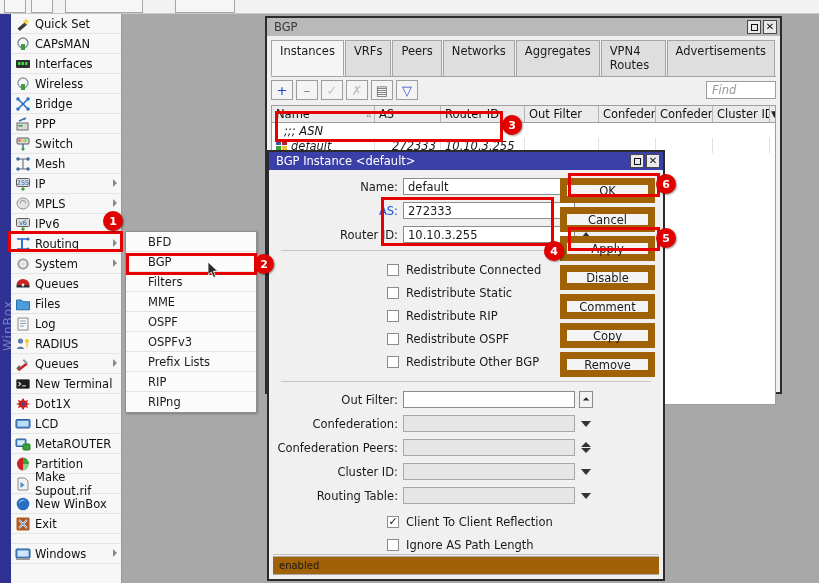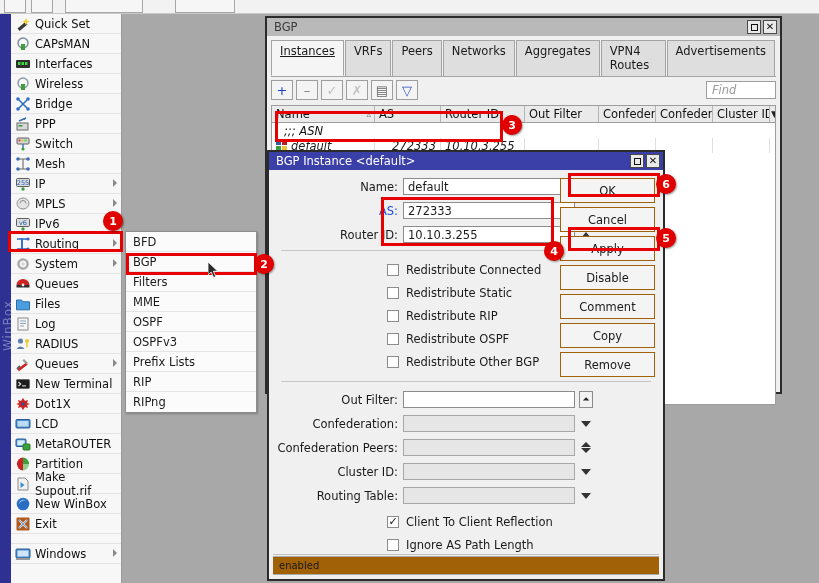--- a/index.html
+++ b/index.html
@@ -64,21 +64,21 @@
   .menu-sep { height: 10px; border-bottom: 1px solid #e4e4e4; background:#f7f7f7; }
 
   
   .submenu {
     position: absolute; left: 125px; top: 231px; width: 132px;
     background: #fbfbfb; border: 1px solid #8e8e8e;
     box-shadow: 1px 1px 2px rgba(0,0,0,0.25);
   }
   .submenu .sm-item {
     height: 20px; display: flex; align-items: center;
-    padding-left: 7px; border-bottom: 1px solid #e4e4e4;
+    padding-left: 22px; border-bottom: 1px solid #e4e4e4;
     font-size: 11.5px;
   }
   .submenu .sm-item:last-child { border-bottom: none; }
 
   
   .win { position: absolute; background: #f0f0f0; border: 2px solid #2b2b2b; }
   .win-title {
     height: 18px; display: flex; align-items: center;
     padding-left: 7px; font-size: 11.5px;
   }
@@ -94,21 +94,21 @@
   .wbtn .sq { width: 7px; height: 7px; border: 1.5px solid #111; }
 
   
   #bgp-window { left: 265px; top: 16px; width: 517px; height: 378px; }
   .tabs { display: flex; padding: 4px 4px 0 4px; background: #f0f0f0; }
   .tab {
     padding: 3px 8px 4px 8px; font-size: 11.5px;
     background: #dedede; border: 1px solid #a4a4a4; border-bottom: none;
     margin-right: 1px; color: #1b1b1b;
   }
-  .tab.active { background: #f5f5f5; border-bottom: 1px solid #f5f5f5; font-weight: normal; text-decoration: underline; }
+  .tab.active { background: #f5f5f5; border-bottom: 1px solid #f5f5f5; font-weight: normal; }
   .tabstrip-line { height: 1px; background: #a4a4a4; margin: 0 4px; }
 
   .tbar2 { display: flex; align-items: center; padding: 3px 4px; gap: 3px; }
   .ibtn {
     width: 22px; height: 20px; border: 1px solid #9d9d9d; background: #f4f4f4;
     display: flex; align-items: center; justify-content: center;
     font-size: 13px; color: #1b3fd0;
   }
   .ibtn.dim { color: #c2c2c2; }
   .find-box {
@@ -168,21 +168,21 @@
   .cb {
     width: 12px; height: 12px; background: #fff; border: 1px solid #8c8c8c;
     margin-right: 7px; display: flex; align-items: center; justify-content: center;
     font-size: 11px; color: #111; line-height: 1;
   }
   .hr { height: 1px; background: #c6c6c6; margin: 5px 12px 7px 12px; }
 
   .dlg-buttons { position: absolute; right: 8px; top: 26px; width: 95px; }
   .dbtn {
     width: 95px; height: 25px; margin-bottom: 4px;
-    background: #f4f4f4; border: 1px solid #a16207;
+    background: #f4f4f4; border: 7px solid #a16207;
     display: flex; align-items: center; justify-content: center; font-size: 11.5px;
   }
   .dlg-status {
     position: absolute; left: 4px; right: 4px; bottom: 4px; height: 19px;
     background: #a16207; border: 1px solid #a9a9a9; border-left: none; border-right: none;
     display: flex; align-items: center; padding-left: 6px; font-size: 10px;
   }
   .dlg-sep-line { position:absolute; left:4px; right:4px; bottom:24px; height:1px; background:#c2c2c2; }
 
   

